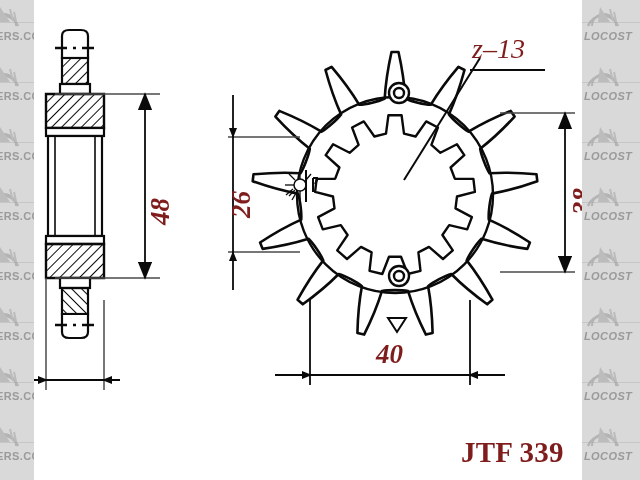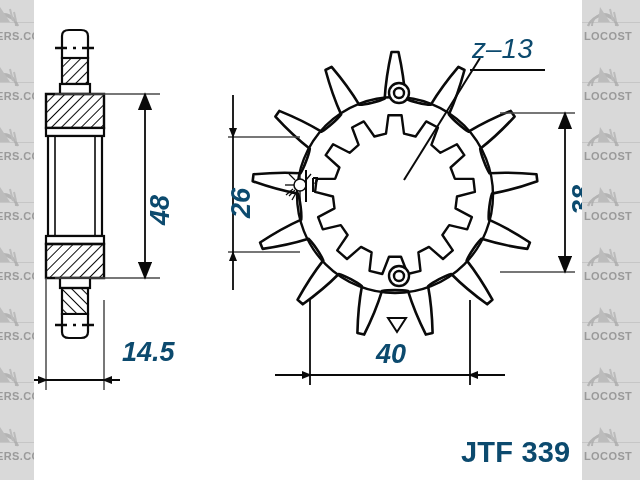--- a/index.html
+++ b/index.html
@@ -4,38 +4,38 @@
 <style>
   html,body{margin:0;padding:0;background:#fff;}
   body{width:640px;height:480px;overflow:hidden;
        font-family:"Liberation Sans",sans-serif;}
   #stage{position:relative;width:640px;height:480px;background:#ffffff;}
 
   
   .wm{position:absolute;top:0;height:480px;overflow:hidden;
       background:#d9d9d9;}
   .wm.left{left:0;width:34px;}
-  .wm.right{right:0;width:58px;}
+  .wm.right{right:0;width:58px;font-style:italic;}
   .wm-tile{position:relative;height:60px;width:100%;}
   .wm-tile .wm-txt{position:absolute;left:-4px;top:30px;
       font-family:"Liberation Sans",sans-serif;
       font-size:11px;font-weight:700;color:#9a9a9a;
       letter-spacing:.4px;white-space:nowrap;}
   .wm.right .wm-tile .wm-txt{left:2px;}
   .wm-tile .wm-logo{position:absolute;top:4px;left:4px;
       width:34px;height:24px;opacity:.75;}
   .wm.left .wm-tile .wm-logo{left:-14px;}
   .wm-rule{position:absolute;left:0;right:0;top:22px;height:1px;background:#c6c6c6;}
 
   
   #draw{position:absolute;left:0;top:0;width:640px;height:480px;}
 
   
-  .lbl{position:absolute;color:#0c4a6e;white-space:nowrap;
-       font-family:Liberation Sans, sans-serif;}
+  .lbl{position:absolute;color:#7f1d1d;white-space:nowrap;
+       font-family:Liberation Serif, serif;}
   .dim{font-style:italic;font-weight:600;font-size:27px;letter-spacing:0px;}
   .dim.vert{transform-origin:0 0;transform:rotate(-90deg);}
   .title{font-weight:700;font-size:29px;letter-spacing:.2px;}
   .zlab{font-style:italic;font-weight:500;font-size:28px;}
 </style>
 </head>
 <body>
 
 <div id="stage">
 
@@ -159,21 +159,20 @@
       <path d="M388,318 l18,0 l-9,14 Z" fill="#fff" stroke="#0a0a0a" stroke-width="2"></path>
     </g>
   </svg>
 
   <div class="lbl dim vert" style="left:145px;top:225px;">48</div>
 
   <div class="lbl dim vert" style="left:226px;top:218px;">26</div>
 
   <div class="lbl dim vert" style="left:567px;top:215px;">38</div>
 
-  <div class="lbl dim" style="left:122px;top:337px;">14.5</div>
 
   <div class="lbl dim" style="left:376px;top:339px;">40</div>
 
   <div class="lbl zlab" style="left:472px;top:33px;">z–13</div>
 
 
   <div class="lbl title" style="left:461px;top:436px;">JTF 339</div>
 
   <div class="wm left">
       <div class="wm-tile">

